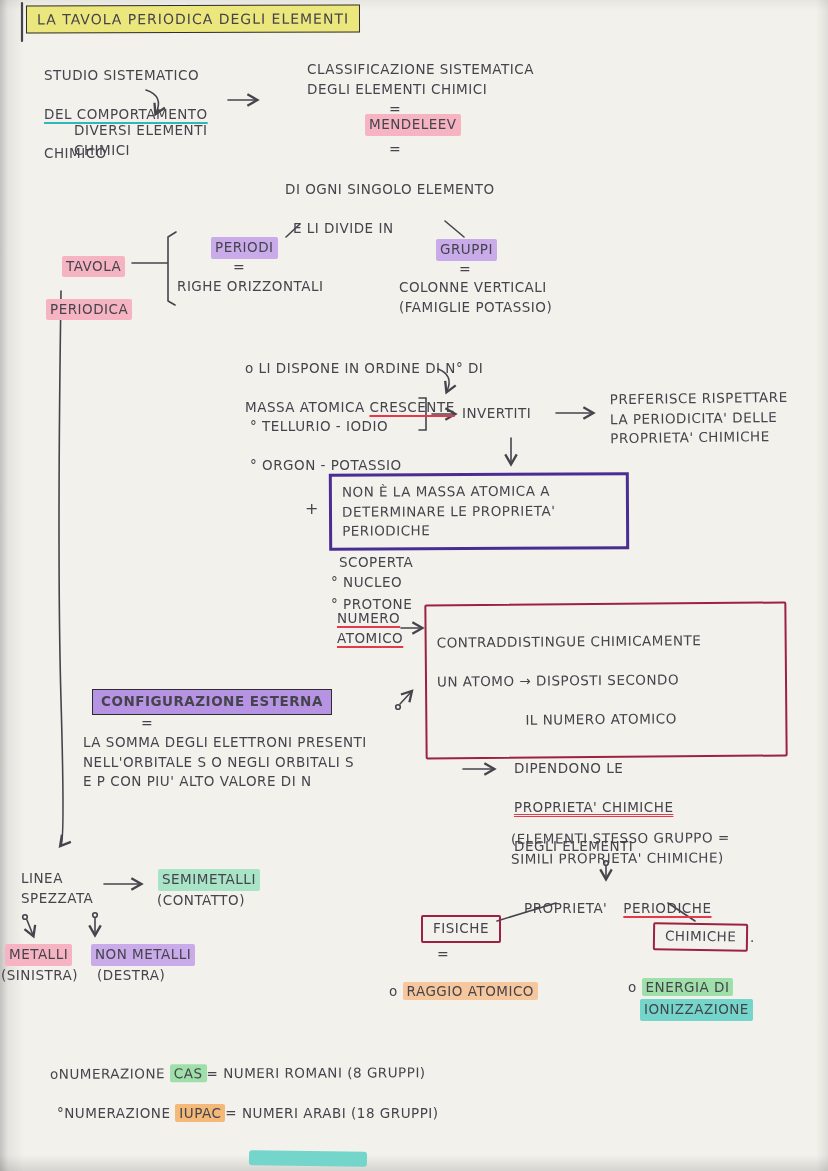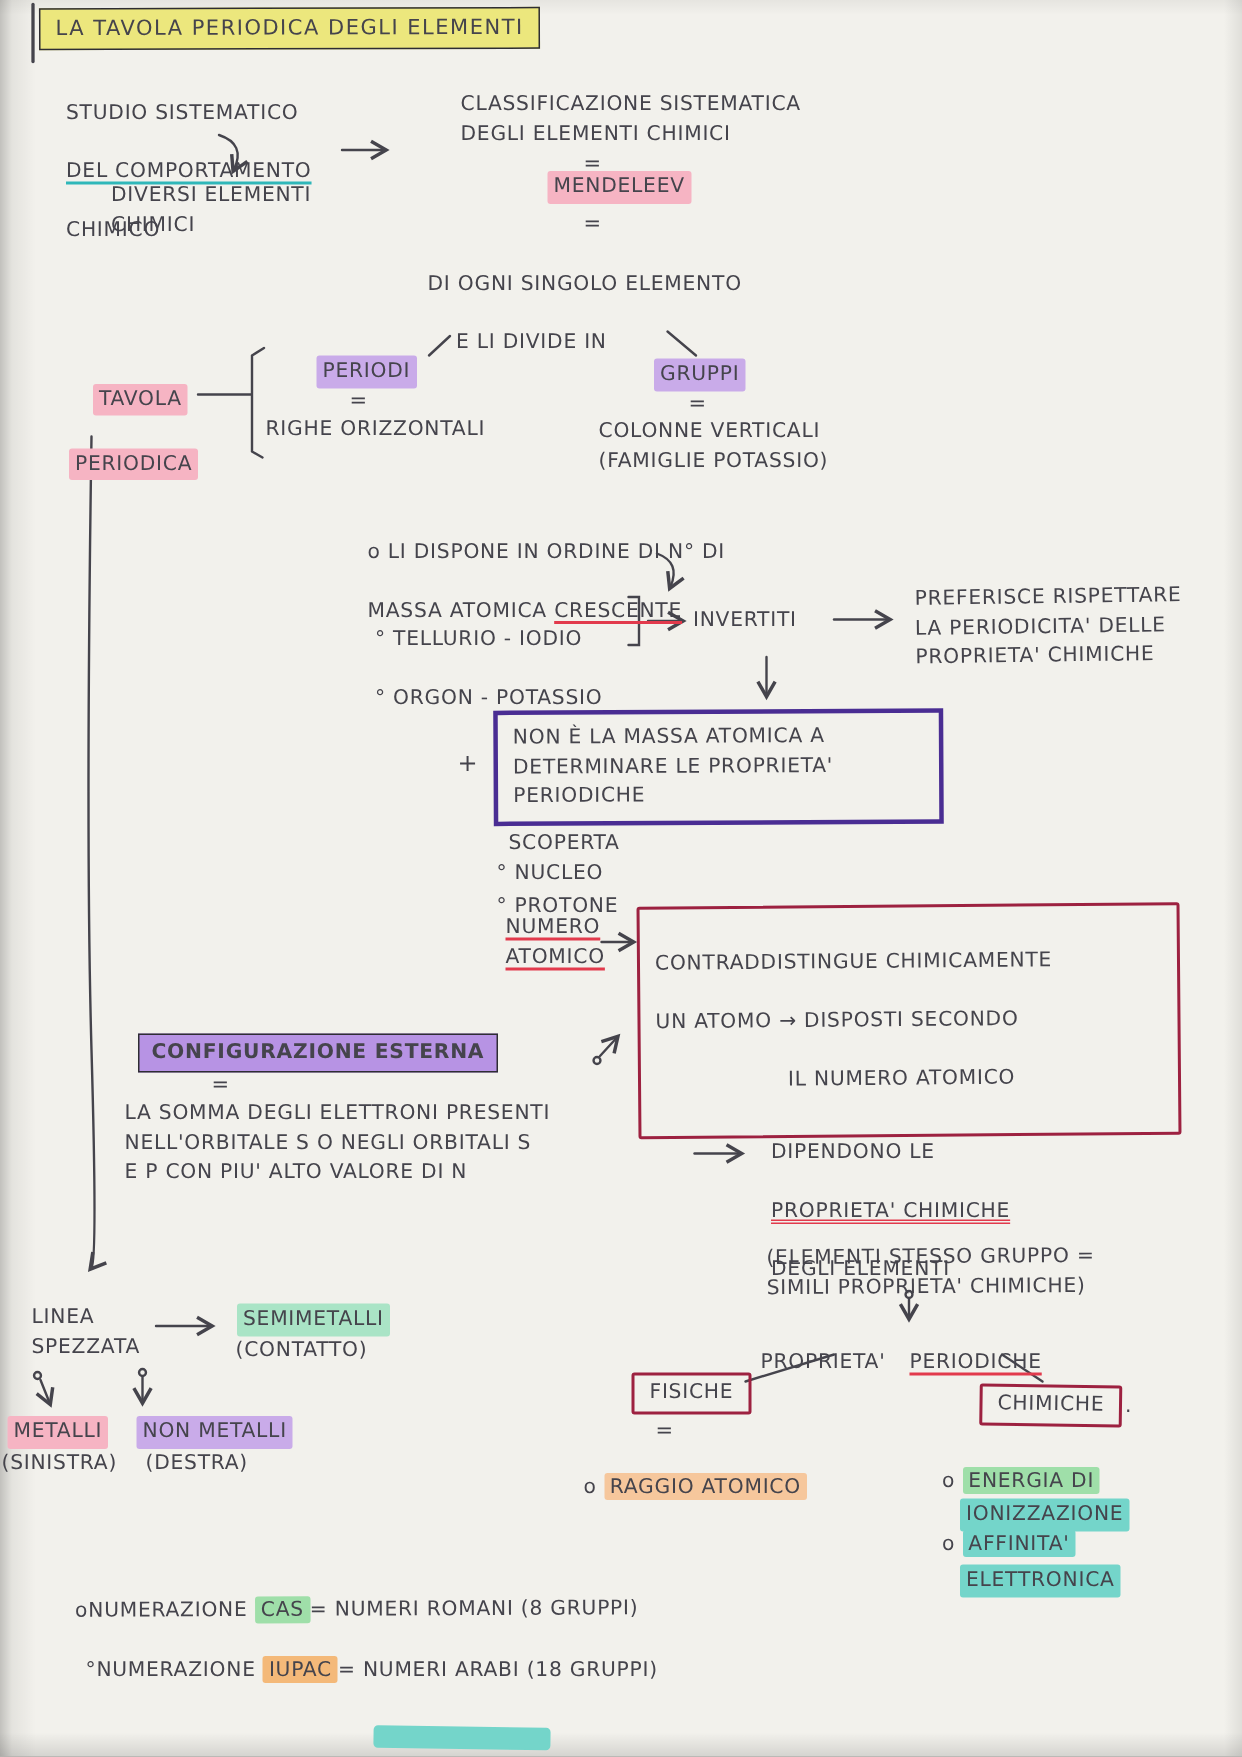--- a/index.html
+++ b/index.html
@@ -82,21 +82,21 @@
 CHIMICI</div>
 
   <div class="hw" style="left:307px; top:60px;">CLASSIFICAZIONE SISTEMATICA
 DEGLI ELEMENTI CHIMICI</div>
   <div class="hw eq" style="left:389px; top:99px;">=</div>
   <div class="hw hl" style="left: 365px; top: 114px; background-color: rgb(246, 180, 195);">MENDELEEV</div>
   <div class="hw eq" style="left:389px; top:139px;">=</div>
 
   <div class="hw" style="left:285px; top:160px;">
     <div>DI OGNI SINGOLO ELEMENTO</div>
-    <div style="margin-left:19px">E LI DIVIDE IN</div>
+    <div style="margin-left:8px">E LI DIVIDE IN</div>
   </div>
 
   <div class="hw" style="left:46px; top:236px;">
     <span class="blk hl" style="margin-left: 16px; background-color: rgb(246, 180, 195);">TAVOLA</span>
     <span class="blk hl" style="margin-top: 2px; background-color: rgb(246, 180, 195);">PERIODICA</span>
   </div>
 
   <div class="hw hl" style="left: 211px; top: 237px; background-color: rgb(201, 171, 233);">PERIODI</div>
   <div class="hw eq" style="left:233px; top:257px;">=</div>
   <div class="hw" style="left:177px; top:277px;">RIGHE ORIZZONTALI</div>
@@ -153,41 +153,37 @@
 
   <div class="hw" style="left:21px; top:869px;">LINEA
 SPEZZATA</div>
   <div class="hw hl" style="left: 158px; top: 869px; background-color: rgb(170, 228, 198);">SEMIMETALLI</div>
   <div class="hw" style="left:157px; top:891px;">(CONTATTO)</div>
   <div class="hw hl" style="left: 5px; top: 944px; background-color: rgb(246, 180, 195);">METALLI</div>
   <div class="hw" style="left:1px; top:966px;">(SINISTRA)</div>
   <div class="hw hl" style="left: 91px; top: 944px; background-color: rgb(201, 171, 233);">NON METALLI</div>
   <div class="hw" style="left:97px; top:966px;">(DESTRA)</div>
 
-  <div class="hw" style="left:507px; top:879px;">
+  <div class="hw" style="left:524px; top:879px;">
     <span>PROPRIETA'</span><span class="u-red" style="margin-left:16px;">PERIODICHE</span>
   </div>
 
   <div class="hw box-darkred" style="left:421px; top:915px; padding:2px 10px;">FISICHE</div>
   <div class="hw eq" style="left:437px; top:944px;">=</div>
   <div class="hw" style="left:389px; top:962px;">
     <span>o </span><span class="hl" style="background-color: rgb(246, 199, 156);">RAGGIO ATOMICO</span>
   </div>
 
   <div class="hw box-darkred" style="left:653px; top:923px; padding:2px 10px; transform:rotate(.8deg);">CHIMICHE</div>
   <div class="hw" style="left:750px; top:928px;">.</div>
 
   <div class="hw" style="left:628px; top:958px;">
     <span>o </span><span class="hl" style="background-color: rgb(159, 223, 169);">ENERGIA DI</span>
     <span class="blk hl" style="margin-left: 12px; margin-top: 2px; background-color: rgb(116, 213, 202);">IONIZZAZIONE</span>
   </div>
-  <div class="hw" style="left:628px; top:1000px;">
-    <span>o </span><span class="hl" style="background-color: rgb(116, 213, 202);">AFFINITA'</span>
-    <span class="blk hl" style="margin-left: 12px; margin-top: 4px; background-color: rgb(116, 213, 202);">ELETTRONICA</span>
-  </div>
 
   <div class="hw" style="left:50px; top:1044px; transform:rotate(-.25deg);">
     <span>oNUMERAZIONE </span><span class="hl" style="background-color: rgb(159, 223, 169);">CAS</span><span>= NUMERI ROMANI (8 GRUPPI)</span>
   </div>
   <div class="hw" style="left:57px; top:1084px;">
     <span>°NUMERAZIONE </span><span class="hl" style="background-color: rgb(244, 185, 121);">IUPAC</span><span>= NUMERI ARABI (18 GRUPPI)</span>
   </div>
 
   <div style="position: absolute; left: 249px; top: 1151px; width: 118px; height: 15px; transform: rotate(0.8deg); border-radius: 3px; background-color: rgb(116, 213, 202);"></div>
 

